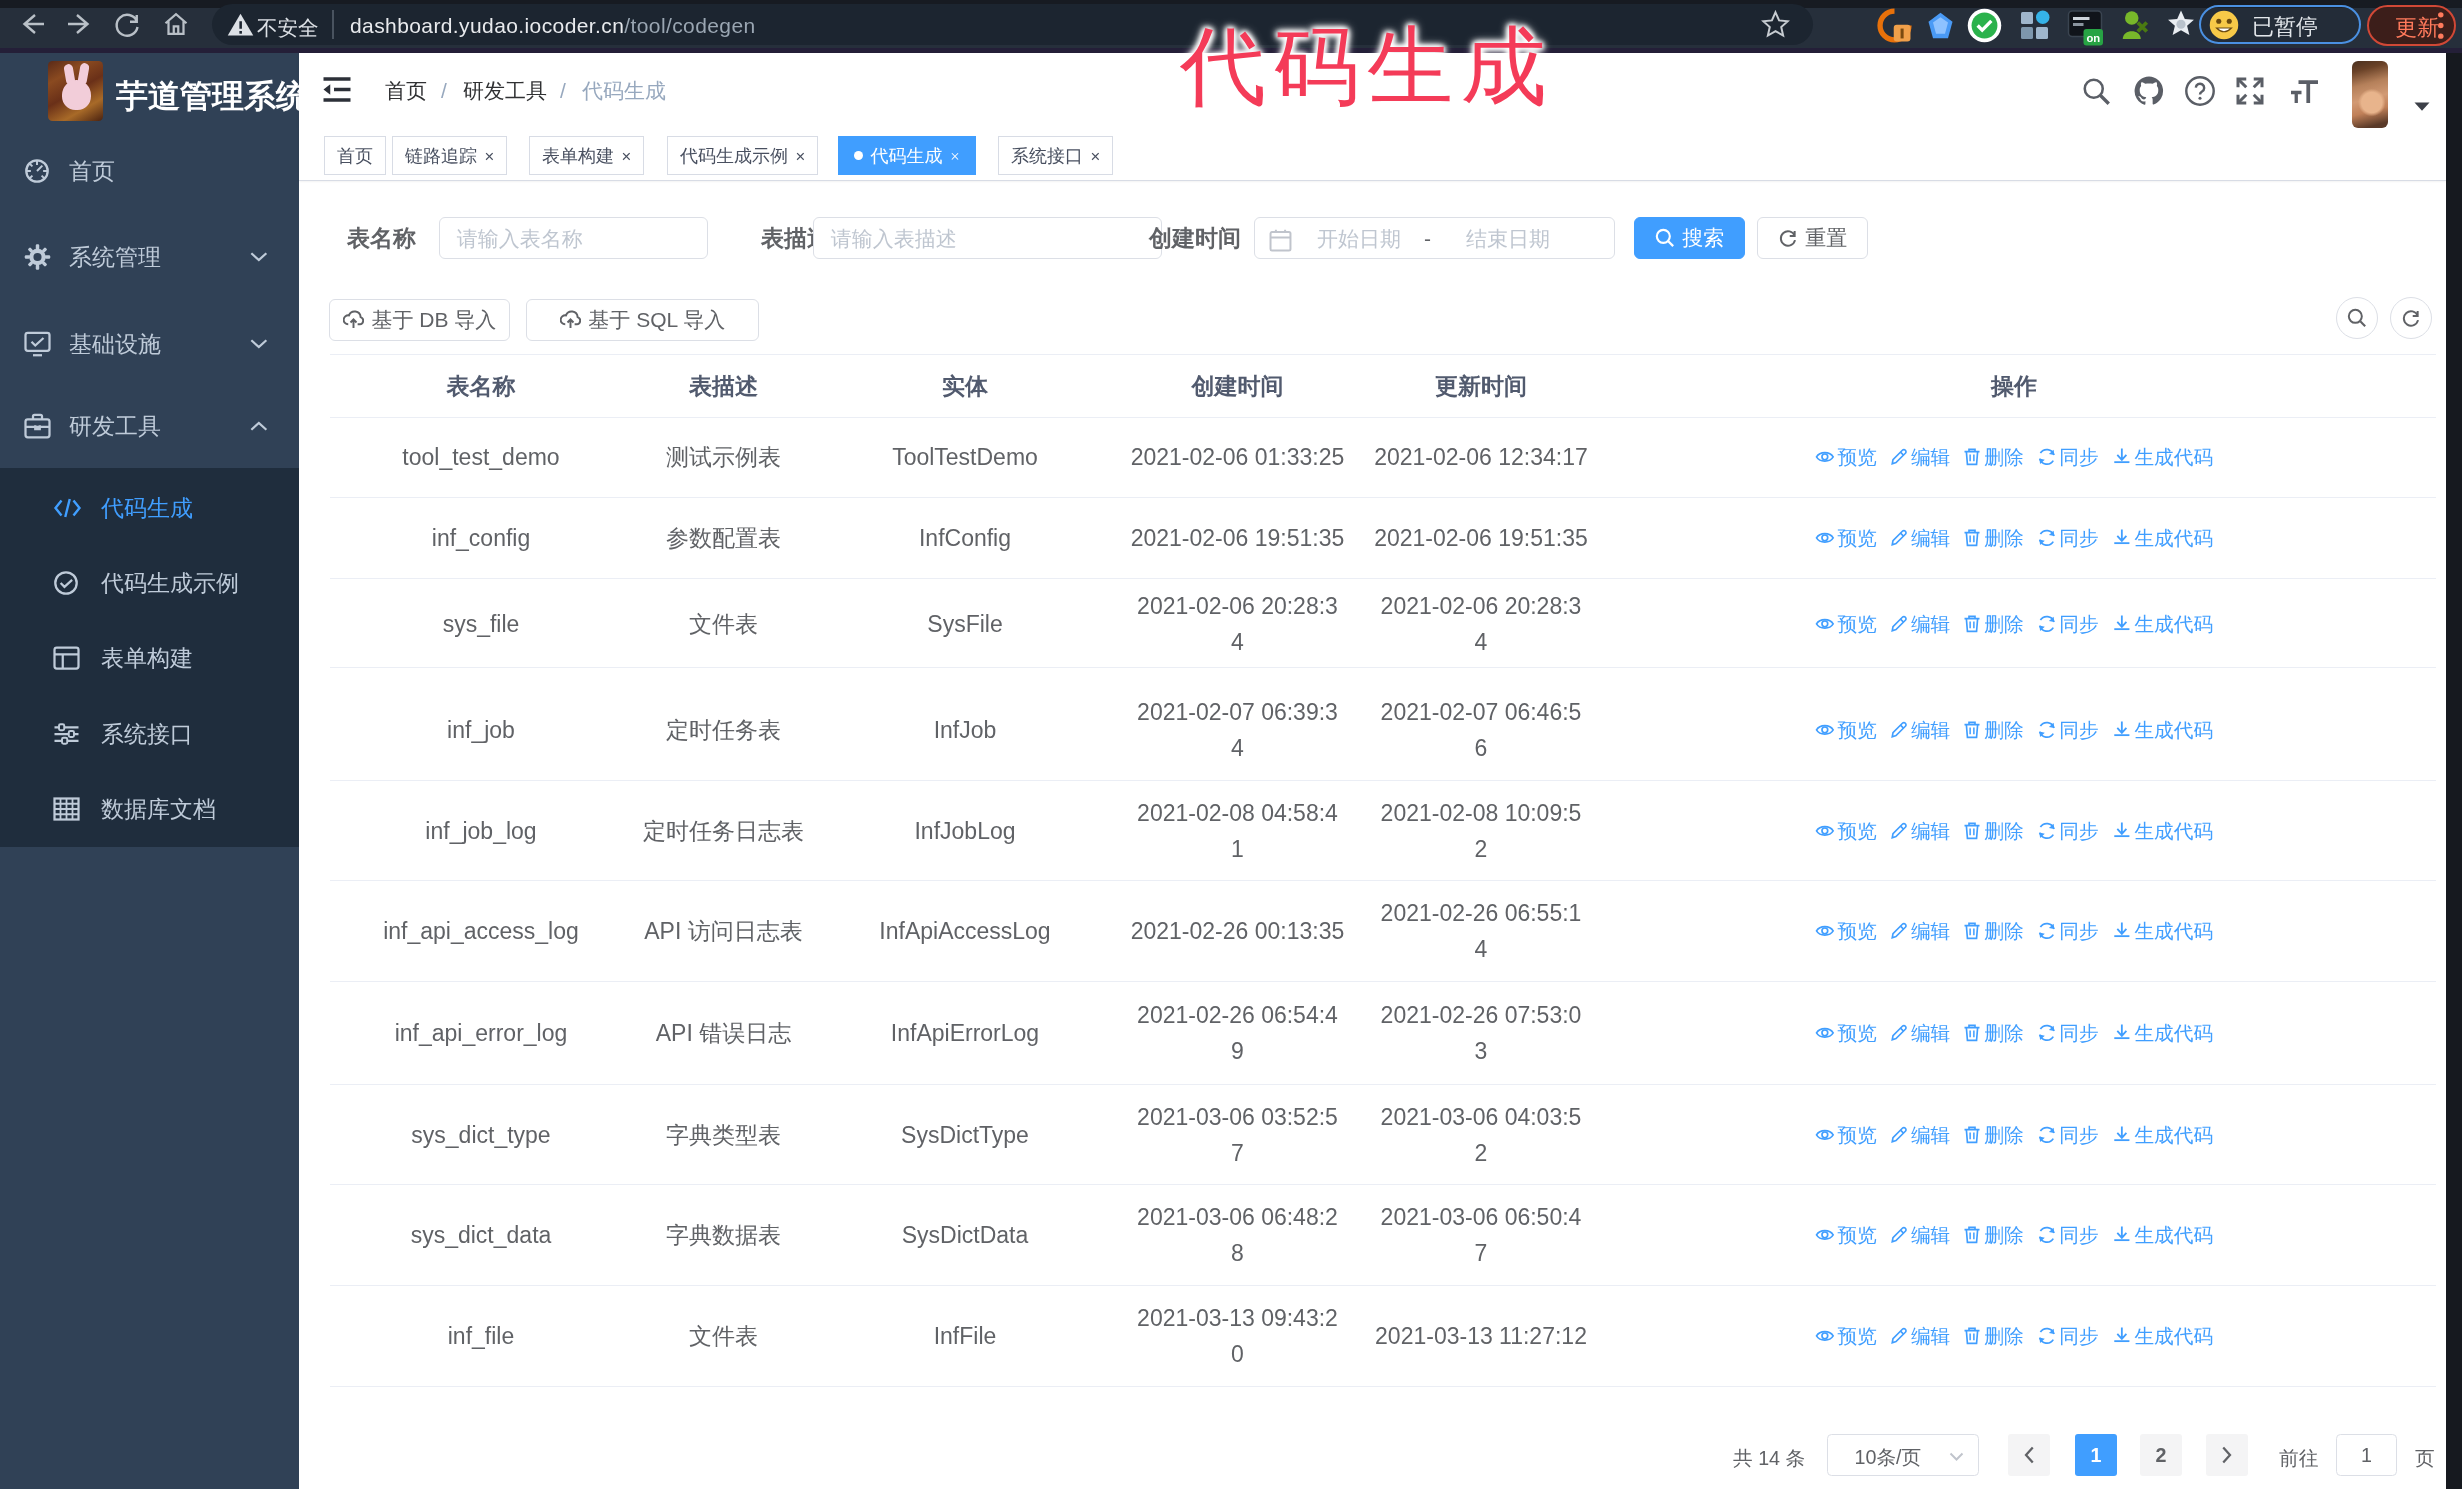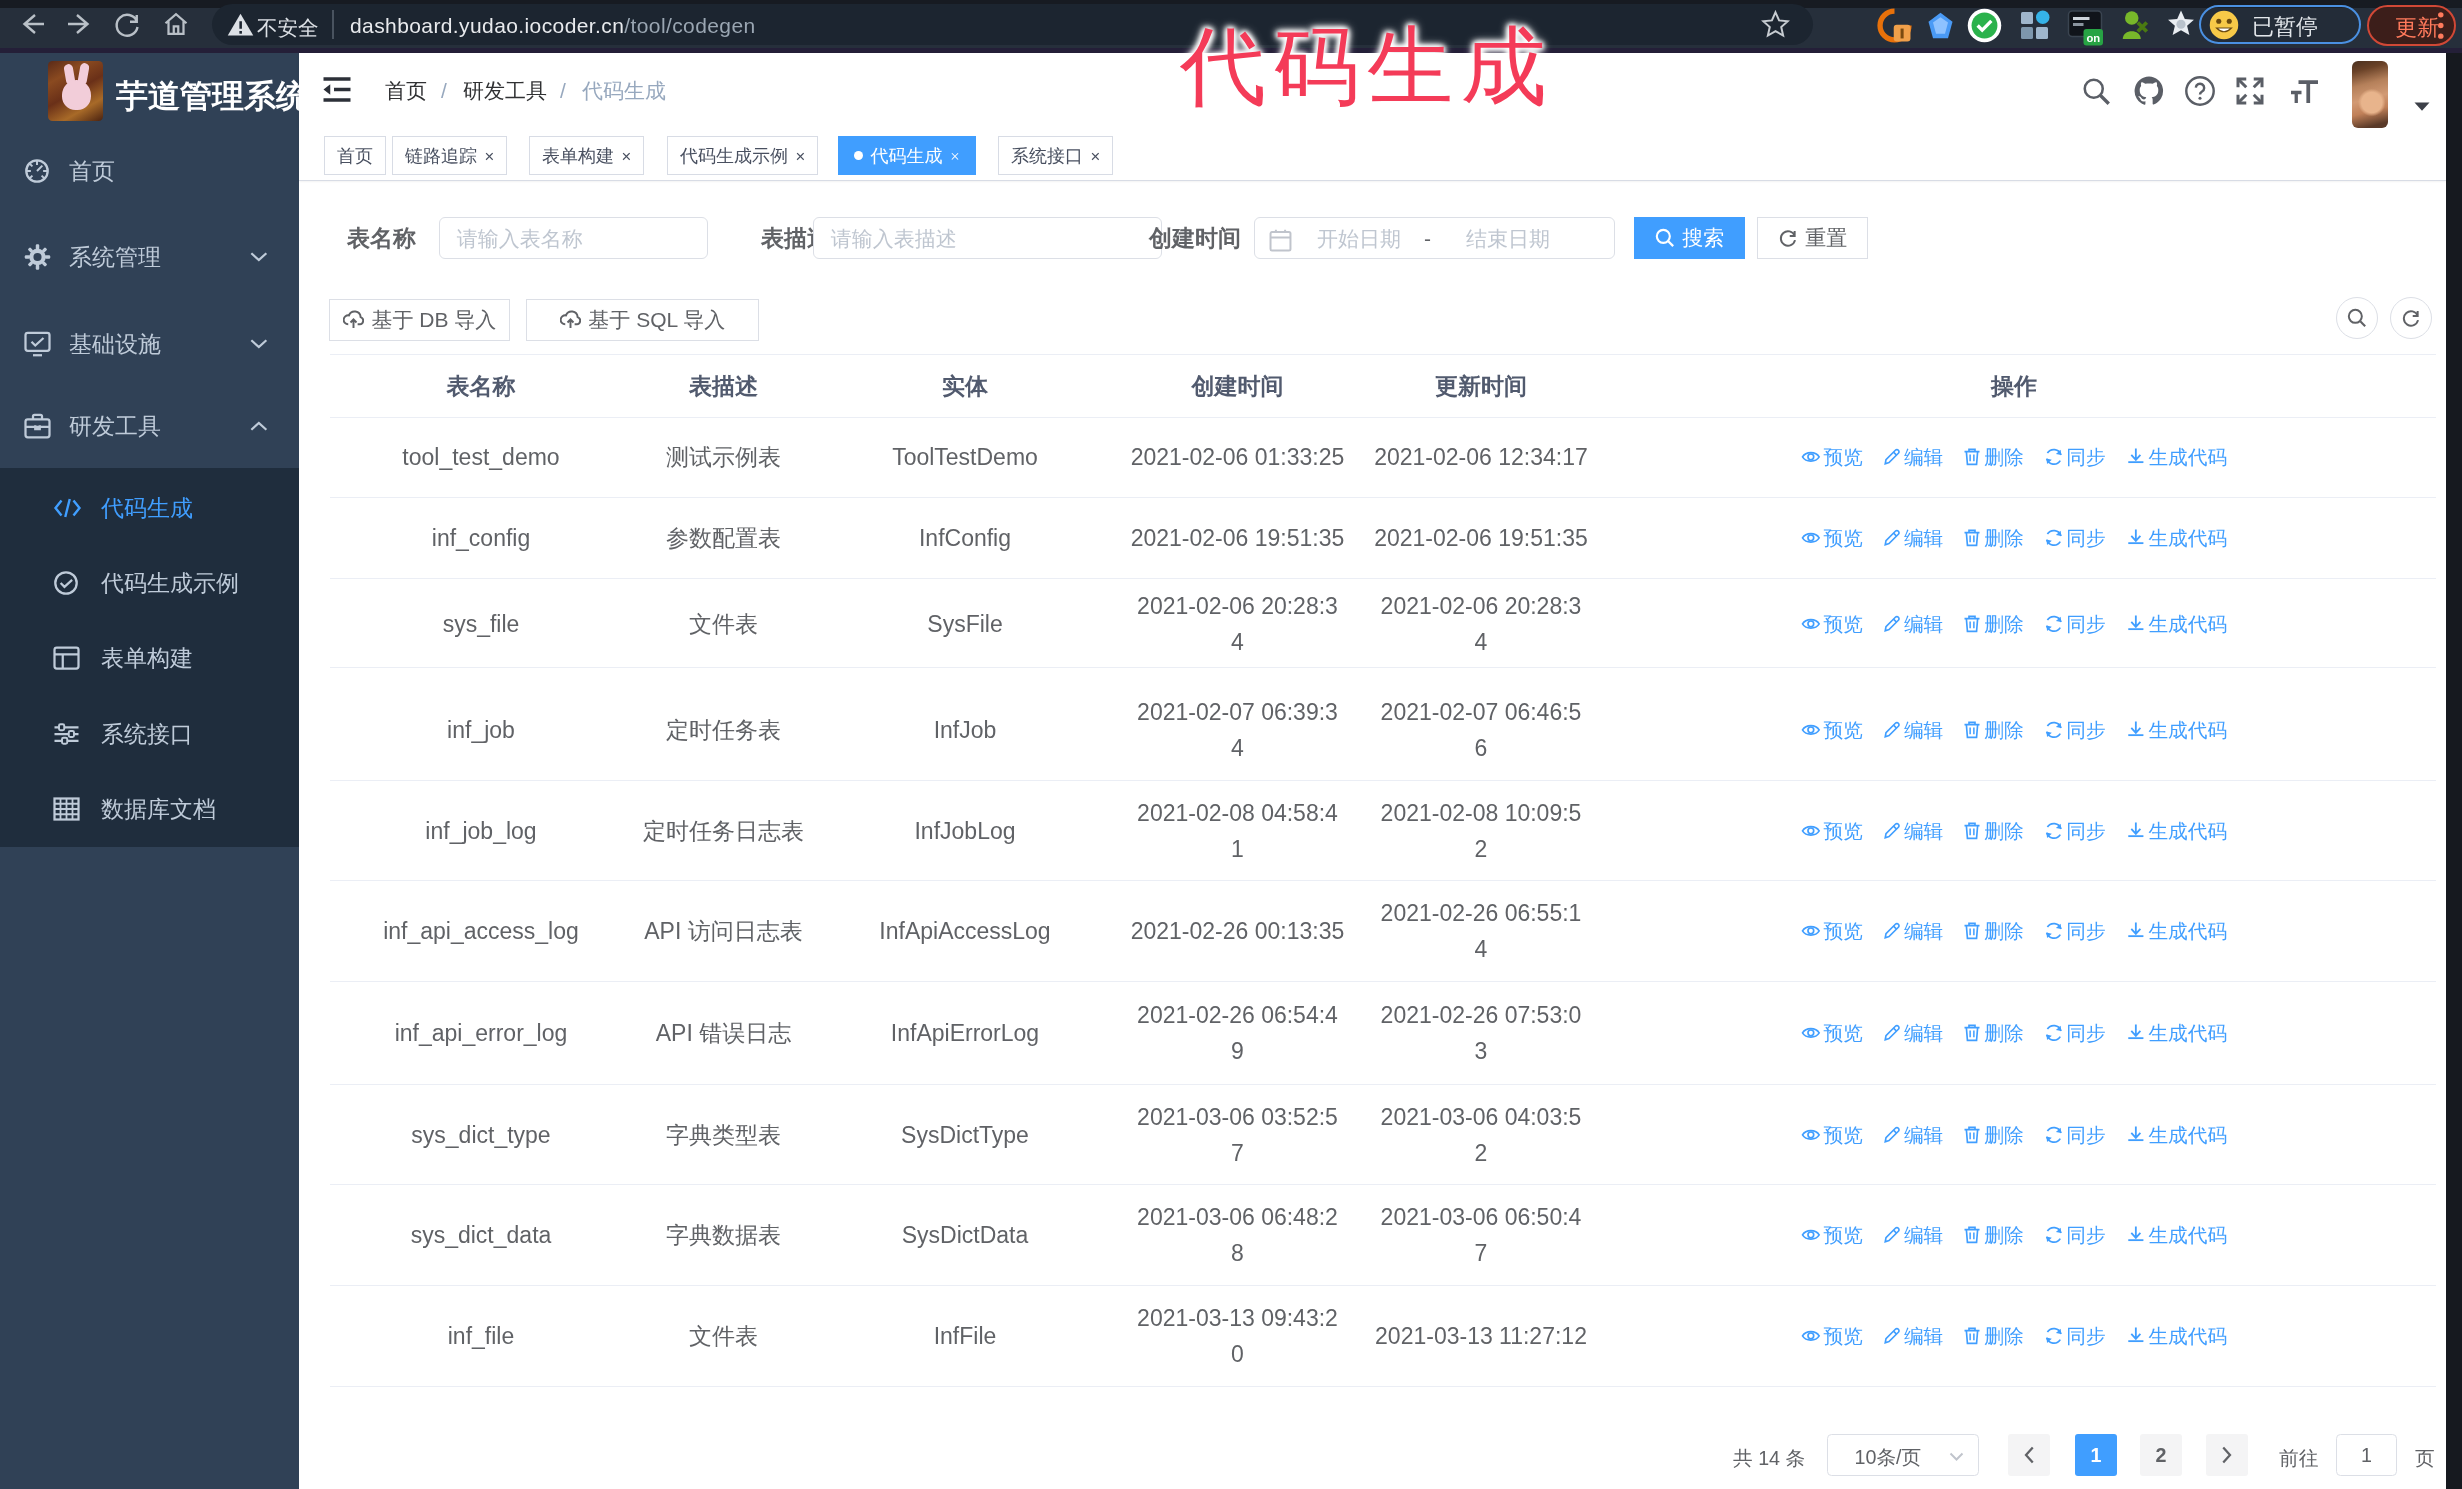--- a/index.html
+++ b/index.html
@@ -55,29 +55,29 @@
   .tag { position:absolute; top:6.8px; height:39px; line-height:38px; background:#fff; border:0.8px solid #d8dce5;
     color:#495060; font-size:18px; padding:0 12px; white-space:nowrap;}
   .tag .x { display:inline-block; margin-left:7.6px; color:#495060; font-size:16.7px; }
   .tag.active { background:#409eff; color:#fff; border-color:#409eff;font-family:Liberation Serif, serif; }
   .tag.active .x { color:#fff; }
   .tag.active .dot { display:inline-block; width:9px; height:9px; background:#fff; border-radius:50%; margin-right:7.6px; position:relative; top:-1.5px;}
   
   .flabel { position:absolute; top:164px; height:42px; line-height:42px; font-size:23px; color:#606266; font-weight:600; white-space:nowrap;}
   .finput { position:absolute; top:164px; height:42px; border:0.8px solid #dcdfe6; border-radius:6px; background:#fff;
     font-size:21px; color:#bfc6d0; line-height:41px; padding-left:16.7px; white-space:nowrap;}
-  .btn { position:absolute; height:42px; border-radius:0; font-size:21px; display:flex; align-items:center; justify-content:center; gap:7.6px; white-space:nowrap;}
+  .btn { position:absolute; height:42px; border-radius:6px; font-size:21px; display:flex; align-items:center; justify-content:center; gap:7.6px; white-space:nowrap;}
   .btn.primary { background:#409eff; color:#fff; border:0.8px solid #409eff; }
   .btn.plain { background:#fff; color:#606266; border:0.8px solid #dcdfe6; }
   .trow { position:absolute; left:31px; width:2106px; border-bottom:0.8px solid #ebeef5; display:flex; align-items:center; }
   .trow > div { text-align:center; font-size:23px; color:#606266; line-height:36px; }
   .c1 { width:302px; } .c2 { width:183px; } .c3 { width:300px; } .c4 { width:245px; } .c5 { width:242px; } .c6 { width:824px; }
   .thead { font-weight:bold; }
   .thead > div { color:#515a6e; font-size:23px; }
-  .ops { display:flex; justify-content:center; align-items:center; gap:20px; color:#409eff; font-size:19.7px; }
+  .ops { display:flex; justify-content:center; align-items:center; gap:13px; color:#409eff; font-size:19.7px; }
   .op { display:flex; align-items:center; gap:3px; white-space:nowrap;}
   
   .pag { position:absolute; font-size:19.7px; color:#606266; }
   .pbtn { position:absolute; top:1381px; width:42px; height:42px; background:#f4f4f5; border-radius:3px;
     display:flex; align-items:center; justify-content:center; color:#606266; font-size:19.7px; font-weight:bold;}
   
   #annot { position:absolute; left:1180px; top:9px; width:394px; font-size:86px; font-weight:500; color:#f43b58;
     letter-spacing:7.6px; white-space:nowrap; z-index:99;
     text-shadow:0 0 4.5px #fff, 0 0 7.6px #fff, 0 0 10.6px #fff, 1.5px 1.5px 6px #fff, -1.5px -1.5px 6px #fff; }
   svg { display:block; }

